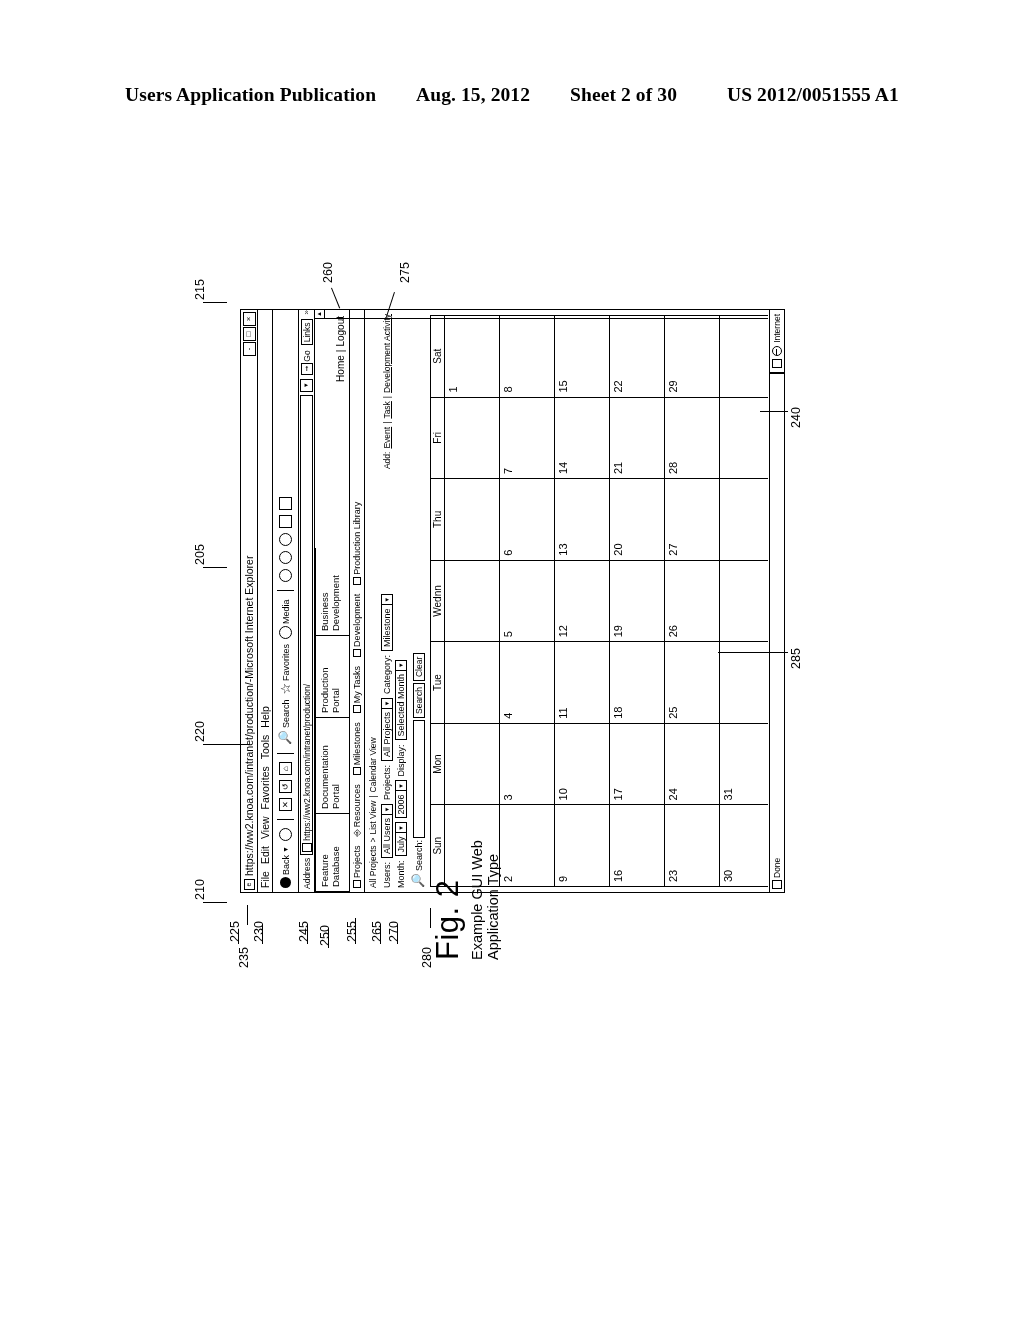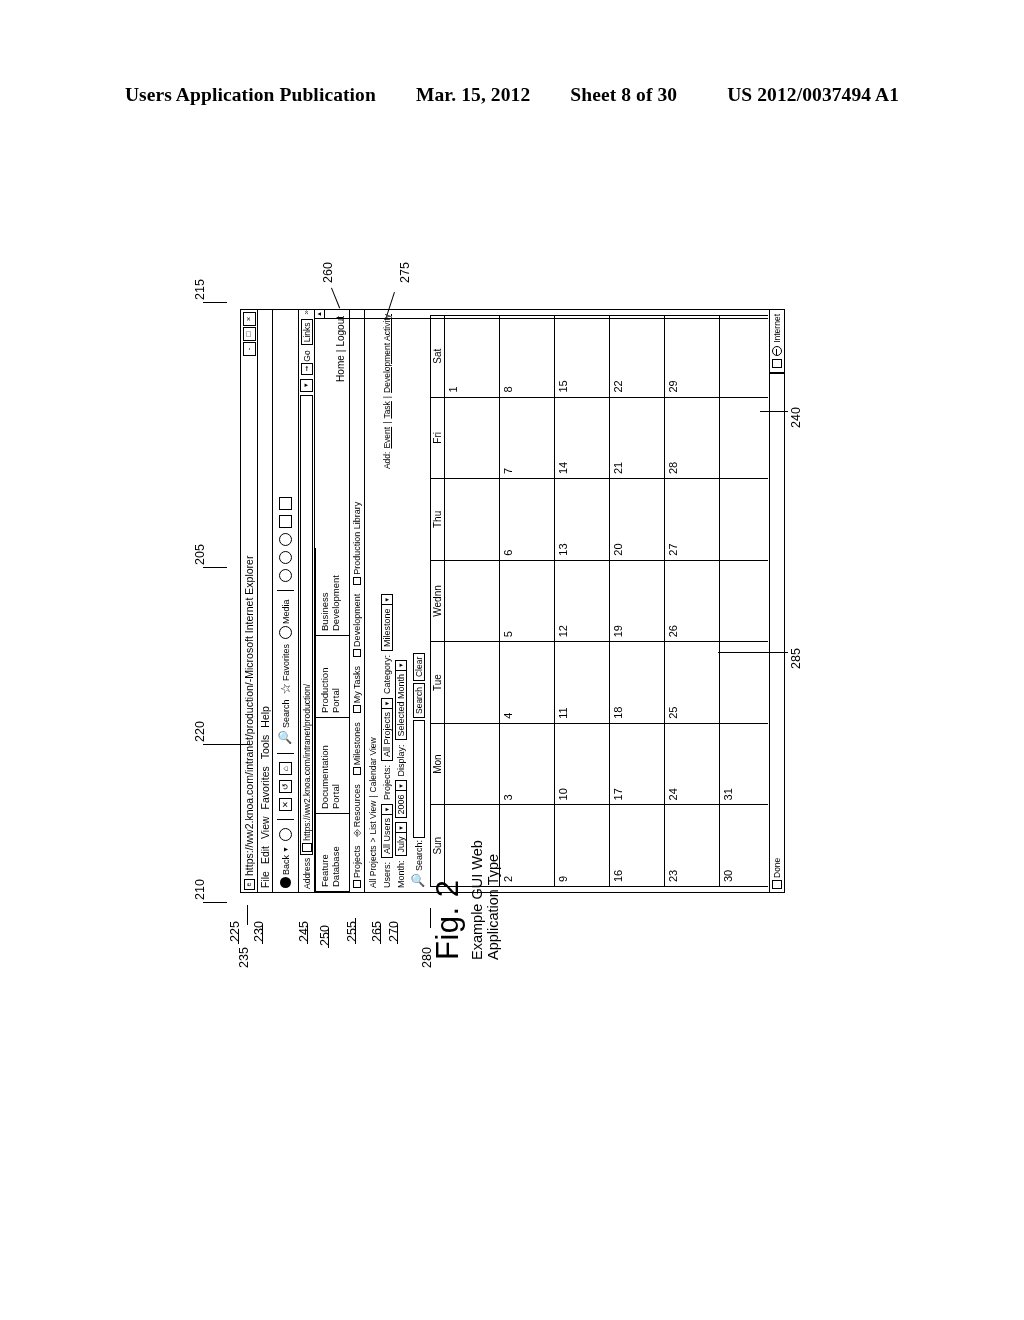--- a/index.html
+++ b/index.html
@@ -230,24 +230,24 @@
   }
   #fig-caption .fig-sub{
     font-size:14.5px;margin-top:3px;line-height:16px;
   }
 </style>
 </head>
 <body>
 
 <div id="pat-header">
   <span class="h-pub">Users Application Publication</span>
-  <span class="h-date">Mar. 15, 2012</span>
-  <span class="h-sheet">Sheet 8 of 30</span>
+  <span class="h-date">Aug. 15, 2012</span>
+  <span class="h-sheet">Sheet 2 of 30</span>
   <span style="width:50px"></span>
-  <span class="h-num">US 2012/0037494 A1</span>
+  <span class="h-num">US 2012/0051555 A1</span>
 </div>
 
 <div id="stage">
 
   <div class="ie-window">
 
     <div class="titlebar">
       <span class="tb-icon">e</span>
       <span class="tb-title">https://ww2.knoa.com/intranet/production/-Microsoft Internet Explorer</span>
       <span class="tb-btns">

